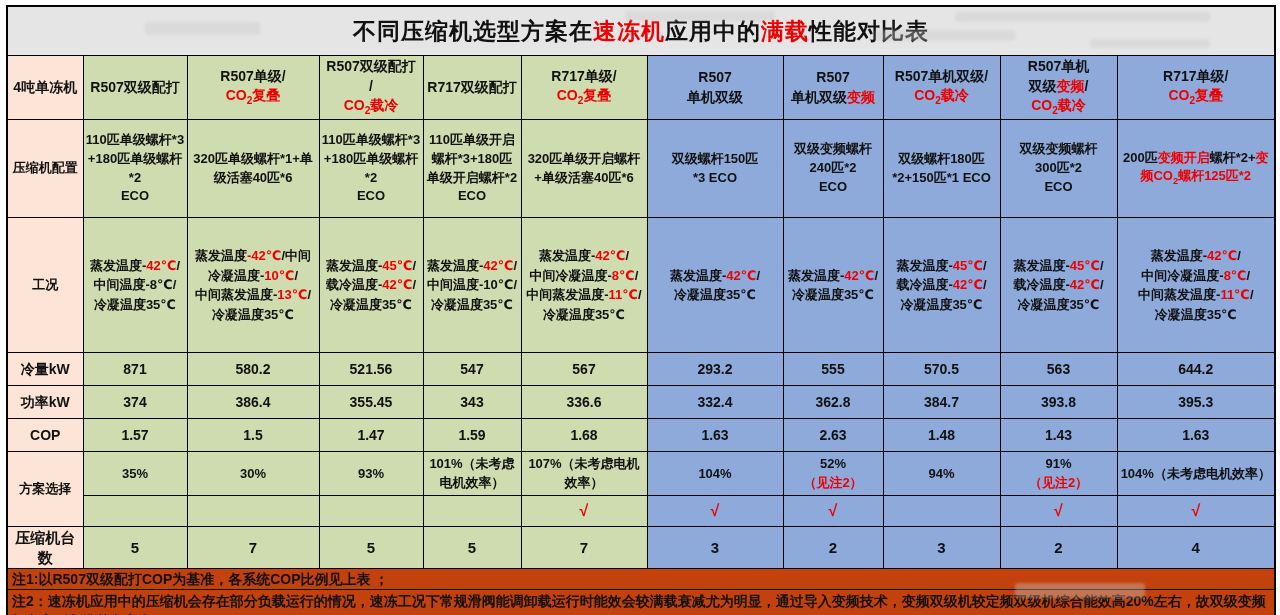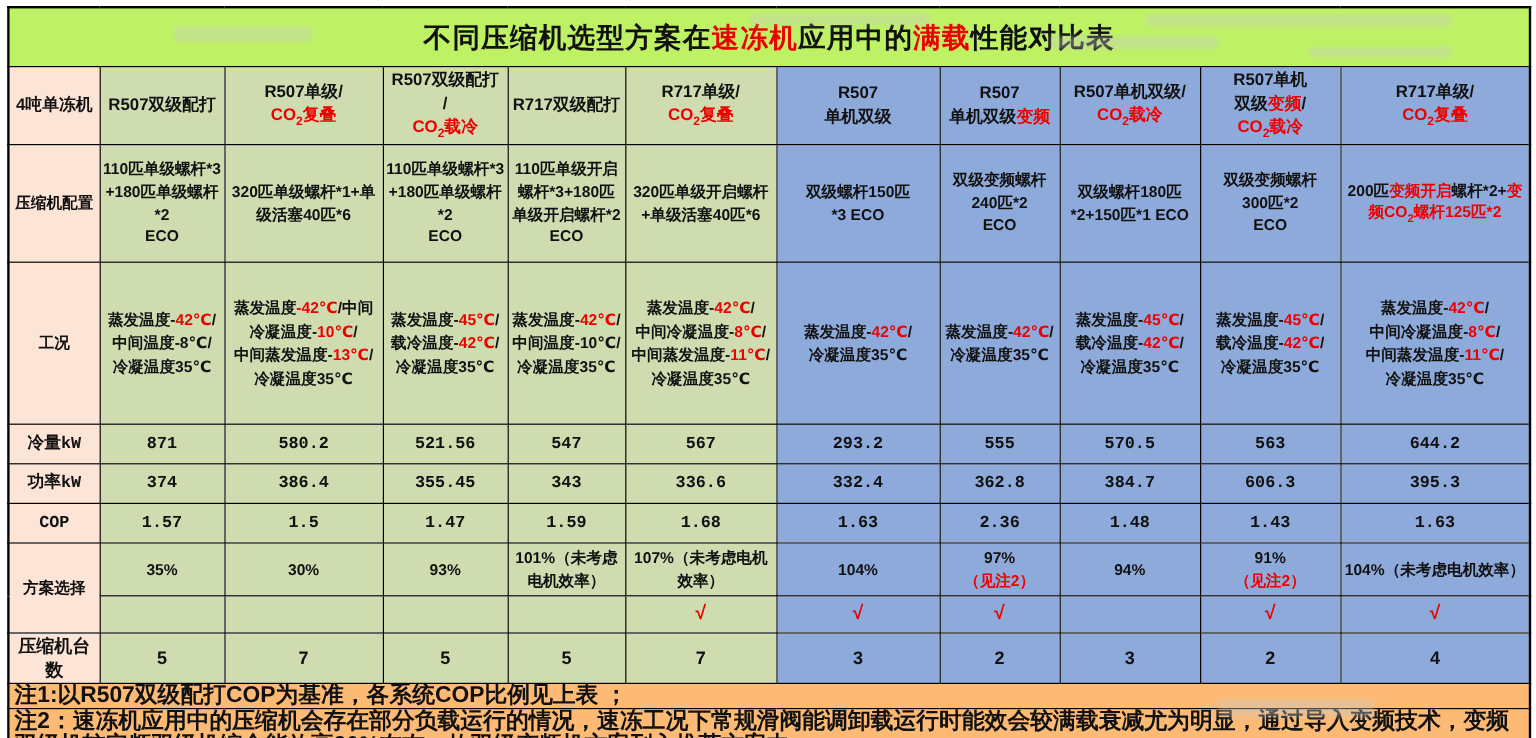--- a/index.html
+++ b/index.html
@@ -13,30 +13,30 @@
     position:absolute;left:6px;top:5px;
     border:2px solid #000;
   }
   td{border:1px solid #000;text-align:center;vertical-align:middle;padding:1px 2px;
      overflow:hidden;white-space:pre-line;word-break:break-all;}
   .red{color:#ee0000;}
   sub{font-size:0.72em;}
   .peach{background:#fce4d6;margin-left:42px;}
   .green{background:#cfdcb0;}
   .blue{background:#8eaadb;}
-  .r-title td{height:46px;font-size:23px;background:#bef264;letter-spacing:1px;}
+  .r-title td{height:46px;font-size:23px;background:#e5e5e5;letter-spacing:1px;}
   .r-header td{height:58px;font-size:14px;line-height:1.4;}
   .r-config td{height:95px;font-size:13px;line-height:1.45;}
   .r-cond td{height:132px;font-size:13px;line-height:1.5;}
-  .r-num td{height:30px;font-size:14px;font-family:Liberation Mono, monospace;}
+  .r-num td{height:30px;font-size:14px;}
   .r-pct td{height:41px;font-size:13px;line-height:1.4;}
   .r-chk td{height:28px;font-size:16px;}
   .r-cnt td{height:35px;font-size:15px;}
   .lbl{font-size:14px;line-height:1.3;}
-  .note-row td{height:20px;background:#fdba74;text-align:left;font-size:19px;
+  .note-row td{height:20px;background:#c2410c;text-align:left;font-size:14px;
     line-height:20px;padding:0 4px;white-space:normal;word-break:break-all;}
   .note-row.tall td{height:41px;}
   .chk{color:#ee0000;}
   .smudge{position:absolute;background:#c9c9c9;opacity:.38;border-radius:3px;filter:blur(1.6px);}
 </style>
 </head>
 <body>
 
 <table>
   <colgroup>
@@ -148,45 +148,45 @@
       <tr class="r-num">
         <td class="peach lbl">功率kW</td>
         <td class="green">374</td>
         <td class="green">386.4</td>
         <td class="green">355.45</td>
         <td class="green">343</td>
         <td class="green">336.6</td>
         <td class="blue">332.4</td>
         <td class="blue">362.8</td>
         <td class="blue">384.7</td>
-        <td class="blue">606.3</td>
+        <td class="blue">393.8</td>
         <td class="blue">395.3</td>
       </tr>
       <tr class="r-num">
         <td class="peach lbl">COP</td>
         <td class="green">1.57</td>
         <td class="green">1.5</td>
         <td class="green">1.47</td>
         <td class="green">1.59</td>
         <td class="green">1.68</td>
         <td class="blue">1.63</td>
-        <td class="blue">2.36</td>
+        <td class="blue">2.63</td>
         <td class="blue">1.48</td>
         <td class="blue">1.43</td>
         <td class="blue">1.63</td>
       </tr>
       <tr class="r-pct">
         <td class="peach lbl" rowspan="2">方案选择</td>
         <td class="green"><span>35%</span></td>
         <td class="green"><span>30%</span></td>
         <td class="green"><span>93%</span></td>
         <td class="green"><span>101%（未考虑电机效率）</span></td>
         <td class="green"><span>107%（未考虑电机效率）</span></td>
         <td class="blue"><span>104%</span></td>
-        <td class="blue"><span>97%
+        <td class="blue"><span>52%
 </span><span class="red">（见注2）</span></td>
         <td class="blue"><span>94%</span></td>
         <td class="blue"><span>91%
 </span><span class="red">（见注2）</span></td>
         <td class="blue"><span>104%（未考虑电机效率）</span></td>
       </tr>
       <tr class="r-chk">
         <td class="green chk"></td>
         <td class="green chk"></td>
         <td class="green chk"></td>

